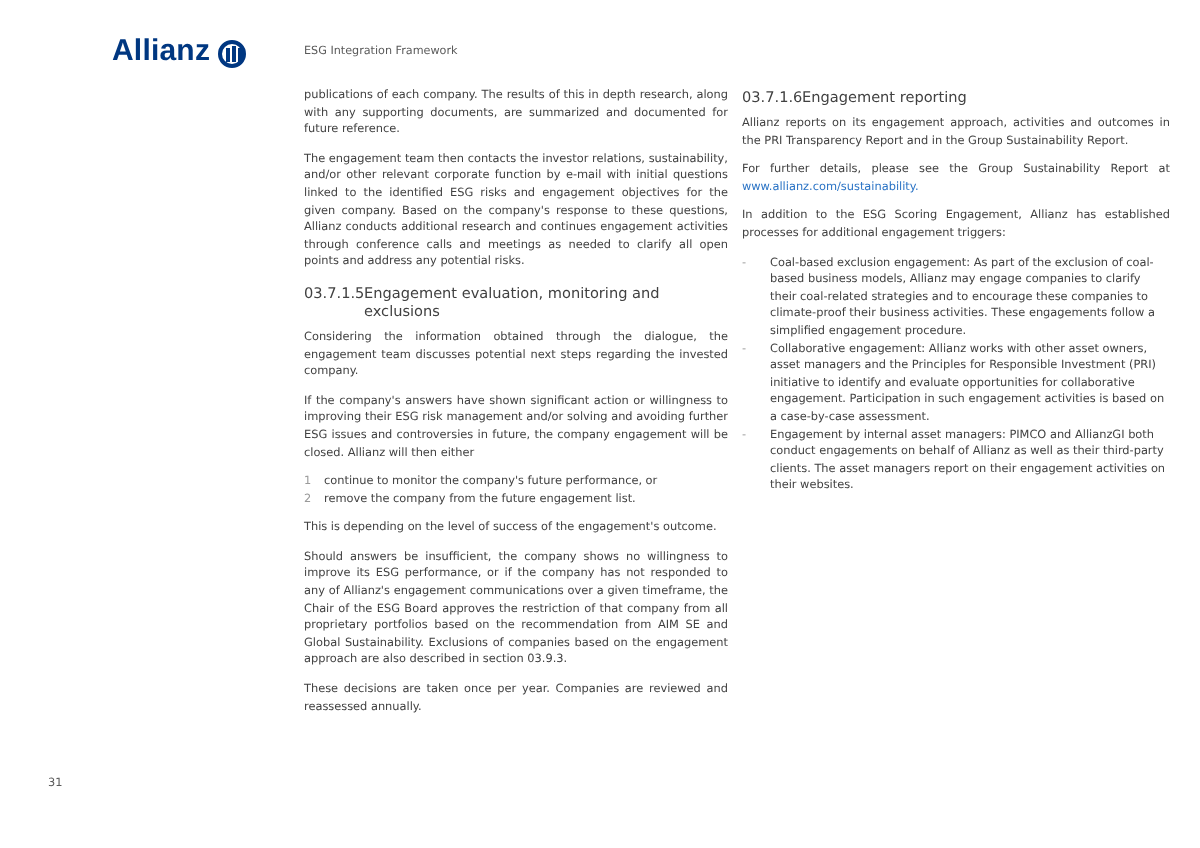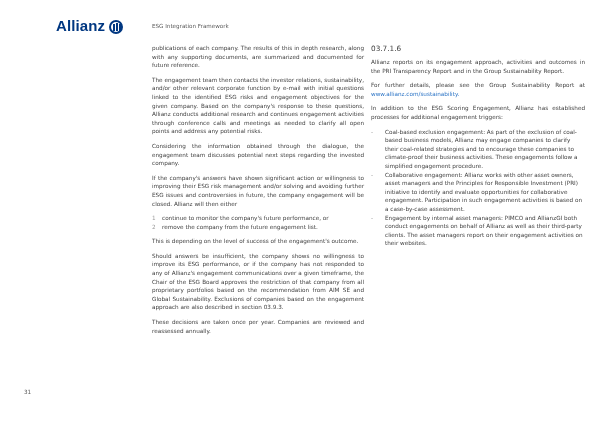--- a/index.html
+++ b/index.html
@@ -36,40 +36,45 @@
     <span style="left:2px;"></span>
       <span style="left:5px;top:1px;height:8px;"></span>
       <span style="left:8px;"></span>
   </span>
 </div>
 <div class="header-title">ESG Integration Framework</div>
 
 <div class="col col-left">
   <p>publications of each company. The results of this in depth research, along with any supporting documents, are summarized and documented for future reference.</p>
   <p>The engagement team then contacts the investor relations, sustainability, and/or other relevant corporate function by e-mail with initial questions linked to the identified ESG risks and engagement objectives for the given company. Based on the company's response to these questions, Allianz conducts additional research and continues engagement activities through conference calls and meetings as needed to clarify all open points and address any potential risks.</p>
+  <div class="h">
+    <span class="num">03.7.1.5</span>
+    <span class="ttl">Engagement evaluation, monitoring and exclusions</span>
+  </div>
   <p>Considering the information obtained through the dialogue, the engagement team discusses potential next steps regarding the invested company.</p>
   <p>If the company's answers have shown significant action or willingness to improving their ESG risk management and/or solving and avoiding further ESG issues and controversies in future, the company engagement will be closed. Allianz will then either</p>
   <ol class="num-list">
     <li>
       <span class="n">1</span>
       <span>continue to monitor the company's future performance, or</span>
     </li>
     <li>
       <span class="n">2</span>
       <span>remove the company from the future engagement list.</span>
     </li>
   </ol>
   <p>This is depending on the level of success of the engagement's outcome.</p>
   <p>Should answers be insufficient, the company shows no willingness to improve its ESG performance, or if the company has not responded to any of Allianz's engagement communications over a given timeframe, the Chair of the ESG Board approves the restriction of that company from all proprietary portfolios based on the recommendation from AIM SE and Global Sustainability. Exclusions of companies based on the engagement approach are also described in section 03.9.3.</p>
   <p>These decisions are taken once per year. Companies are reviewed and reassessed annually.</p>
 </div>
 
 <div class="col col-right">
   <div class="h">
     <span class="num">03.7.1.6</span>
+    <span class="ttl">Engagement reporting</span>
   </div>
   <p>Allianz reports on its engagement approach, activities and outcomes in the PRI Transparency Report and in the Group Sustainability Report.</p>
   <p>
     <span>For further details, please see the Group Sustainability Report at</span>
     <span class="link">www.allianz.com/sustainability.</span>
   </p>
   <p>In addition to the ESG Scoring Engagement, Allianz has established processes for additional engagement triggers:</p>
   <ul class="bul">
     <li>
       <span class="b">-</span>

